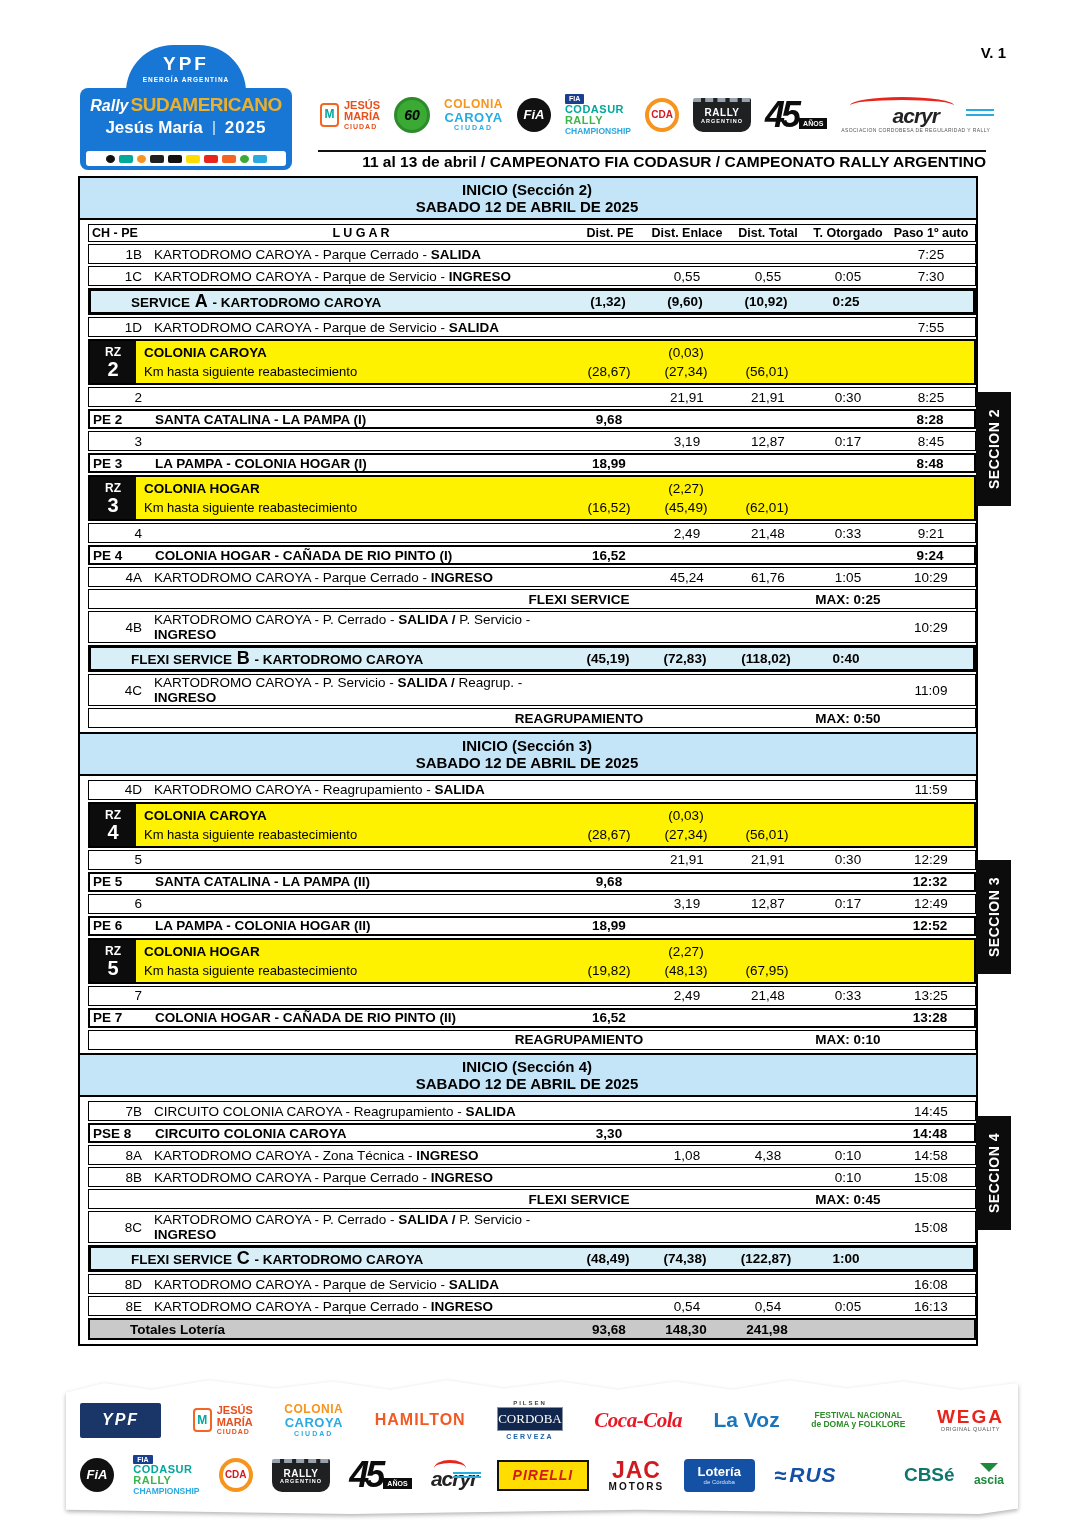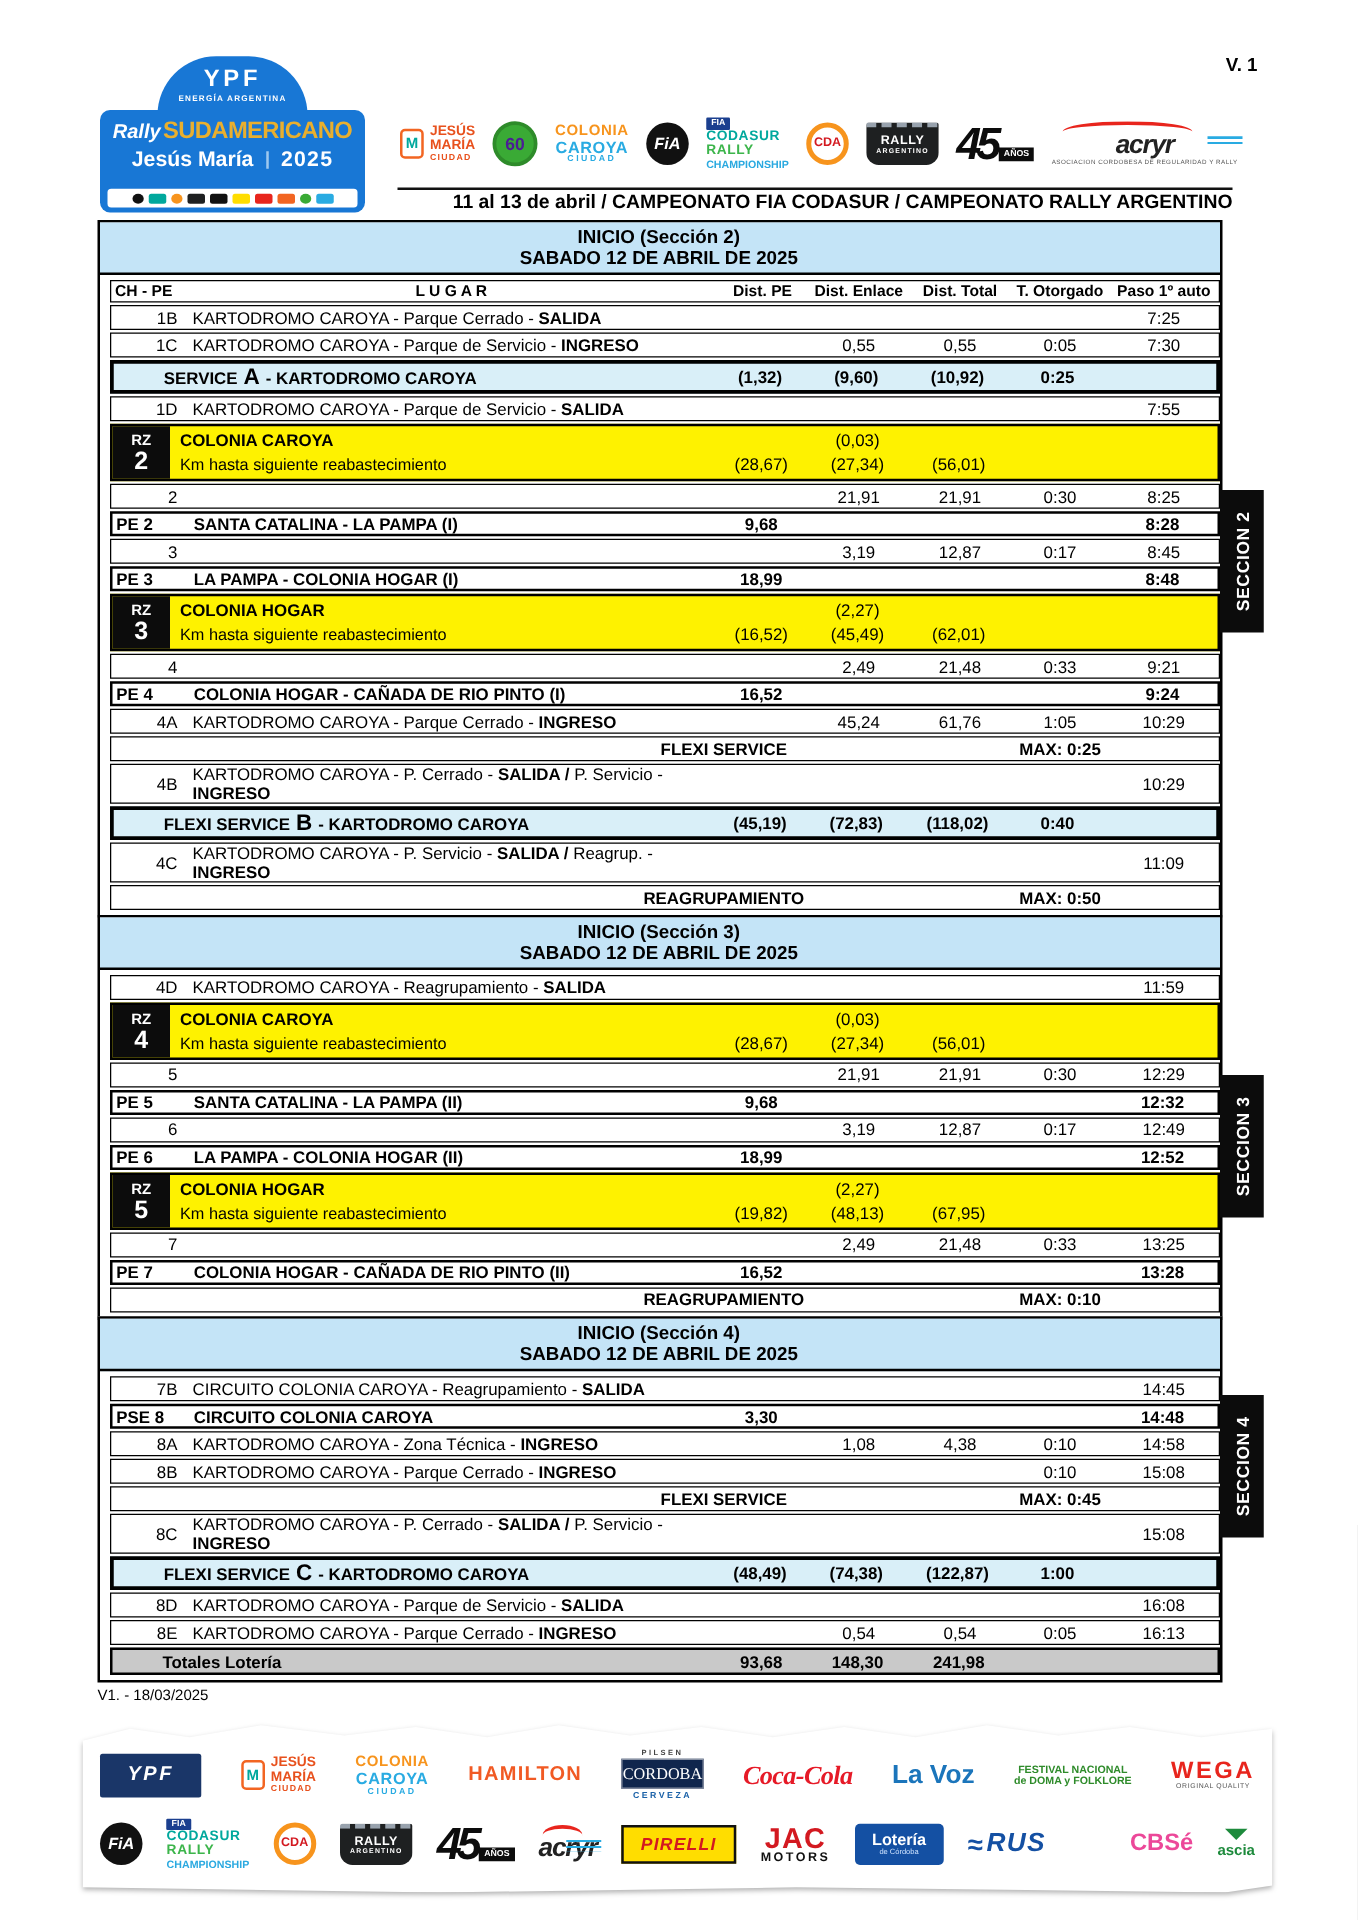--- a/index.html
+++ b/index.html
@@ -50,22 +50,22 @@
            line-height:1.05;text-align:center;}
   .lg-ypf .chip-label{background:#1a3668;color:#fff;font-style:italic;font-weight:800;
            font-size:16px;padding:9px 22px;letter-spacing:2px;border-radius:2px;}
   .lg-jesus-maria{position:relative;padding-left:24px;align-items:flex-start;text-align:left;}
   .lg-jesus-maria::before{content:"M";position:absolute;left:0;top:3px;width:19px;height:24px;
            background:#fff;border:2px solid #f26522;color:#00a89d;font-weight:800;font-size:12px;
            display:flex;align-items:center;justify-content:center;border-radius:4px;box-sizing:border-box;}
   .lg-jesus-maria .chip-line-0,.lg-jesus-maria .chip-line-1{color:#e8511d;font-weight:800;font-size:11px;}
   .lg-jesus-maria .chip-line-2{color:#e8511d;font-weight:700;font-size:7px;letter-spacing:1px;}
   .lg-badge-60 .chip-label{width:36px;height:36px;border-radius:50%;background:#3aaa35;
-           border:3px solid #2e8b2a;color:#4c1d95;font-weight:800;font-size:14px;
-           display:flex;align-items:center;justify-content:center;box-sizing:border-box;}
+           border:3px solid #2e8b2a;color:#000000;font-weight:800;font-size:14px;
+           display:flex;align-items:center;justify-content:center;box-sizing:border-box;font-style:italic;}
   .lg-colonia-caroya .chip-line-0{color:#f7941d;font-weight:800;font-size:12px;letter-spacing:.5px;}
   .lg-colonia-caroya .chip-line-1{color:#29abe2;font-weight:800;font-size:13px;letter-spacing:.5px;}
   .lg-colonia-caroya .chip-line-2{color:#29abe2;font-weight:700;font-size:7px;letter-spacing:2px;}
   .lg-fia .chip-label{width:34px;height:34px;border-radius:50%;background:#111;color:#fff;
            font-weight:800;font-style:italic;font-size:13px;display:flex;align-items:center;justify-content:center;}
   .lg-codasur{align-items:flex-start;text-align:left;}
   .lg-codasur .chip-line-0{background:#1b3f8f;color:#fff;font-size:7px;font-weight:800;padding:1px 4px;border-radius:1px;}
   .lg-codasur .chip-line-1{color:#00a89d;font-weight:800;font-size:11px;letter-spacing:.5px;}
   .lg-codasur .chip-line-2{color:#3cb54b;font-weight:800;font-size:11px;letter-spacing:.5px;}
   .lg-codasur .chip-line-3{color:#2aa9e0;font-weight:800;font-size:8.5px;}
@@ -100,21 +100,21 @@
   .lg-pirelli .chip-label{background:#ffdd00;color:#d31920;font-weight:800;font-style:italic;
            font-size:14px;padding:6px 14px;border:2px solid #111;letter-spacing:1px;}
   .lg-jac .chip-label{color:#d31920;font-weight:800;font-size:23px;letter-spacing:1px;}
   .lg-jac .chip-sub{color:#111;font-weight:800;font-size:10px;letter-spacing:2px;}
   .lg-loteria{background:#1450a3;border-radius:4px;padding:6px 14px;}
   .lg-loteria .chip-label{color:#ffffff;font-weight:800;font-size:13px;}
   .lg-loteria .chip-sub{color:#cfe4ff;font-size:6px;margin-top:1px;}
   .lg-rus{flex-direction:row;gap:3px;}
   .lg-rus::before{content:"≈";color:#1450a3;font-size:22px;font-weight:800;}
   .lg-rus .chip-label{color:#1450a3;font-weight:800;font-style:italic;font-size:21px;letter-spacing:1px;}
-  .lg-cbse .chip-label{color:#ec4899;font-weight:800;font-size:19px;margin-left:48px;}
+  .lg-cbse .chip-label{color:#0f766e;font-weight:800;font-size:19px;margin-left:48px;}
   .lg-ascia::before{content:"";width:0;height:0;border-left:9px solid transparent;
            border-right:9px solid transparent;border-top:9px solid #1d8a3c;margin-bottom:2px;}
   .lg-ascia .chip-label{color:#1d8a3c;font-weight:800;font-size:12px;}
 
   
   #itinerary{position:absolute;left:78px;top:176px;width:900px;}
   .section{border:2.5px solid #000;box-sizing:border-box;background:#fff;}
   .section + .section{margin-top:-2.5px;}
   .sec-header{background:#c4e4f7;display:flex;justify-content:space-between;align-items:center;
               font-weight:800;font-size:15px;padding:3px 10px 3px 8px;border-bottom:2.5px solid #000;flex-direction:column;}
@@ -654,21 +654,20 @@
           <div class="row totals">
             <span class="cell c-merge">Totales Lotería</span>
             <span class="cell c-pe">93,68</span>
             <span class="cell c-enl">148,30</span>
             <span class="cell c-tot">241,98</span>
             <span class="cell c-oto"></span>
             <span class="cell c-paso"></span>
           </div>
         </div>
       </div>
-      <div class="note">V1. - 18/03/2025</div>
       <div class="side-tab" style="top: 216px;">
         <span>SECCION 2</span>
       </div>
       <div class="side-tab" style="top: 683.5px;">
         <span>SECCION 3</span>
       </div>
       <div class="side-tab" style="top: 940px;">
         <span>SECCION 4</span>
       </div>
     </div>

